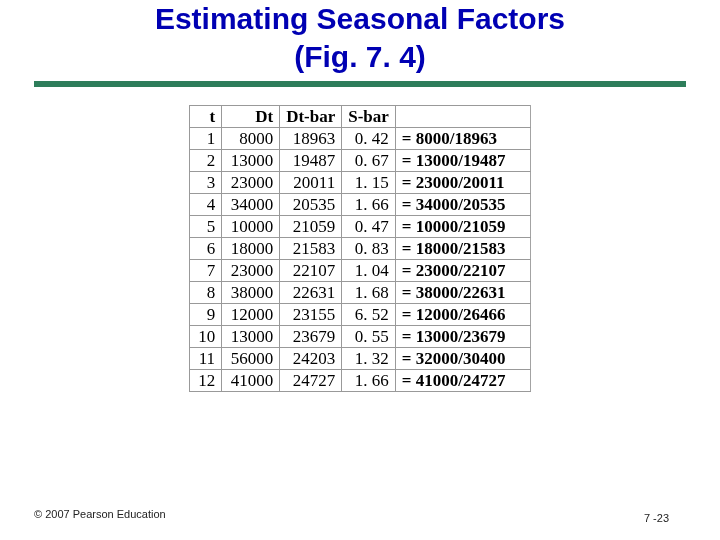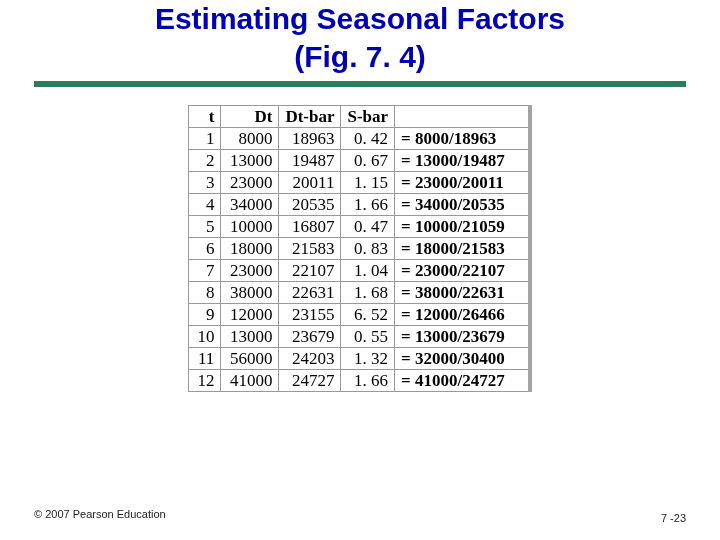--- a/index.html
+++ b/index.html
@@ -41,32 +41,32 @@
   th {
     font-weight: bold;
     text-align: center;
   }
   th.right, td.right { text-align: right; }
   td.left { text-align: left; }
   .col-t     { width: 32px; }
   .col-dt    { width: 58px; }
   .col-dtbar { width: 60px; }
   .col-sbar  { width: 48px; }
-  .col-eq    { width: 135px; border-right: 4px solid #a3a3a3; }
+  .col-eq    { width: 135px; border-right: 1px solid #a3a3a3; }
   .footer {
     position: absolute;
     bottom: 20px;
     left: 34px;
     font-size: 11px;
     color: #222;
   }
   .pager {
     position: absolute;
     bottom: 16px;
-    right: 34px;
+    right: 51px;
     font-size: 11px;
     color: #222;
   }
 </style>
 </head>
 <body>
 
 <div class="title">
   <span>Estimating Seasonal Factors</span><br>
   <span>(Fig. 7. 4)</span>
@@ -109,21 +109,21 @@
         <tr>
           <td class="right col-t">4</td>
           <td class="right col-dt">34000</td>
           <td class="right col-dtbar">20535</td>
           <td class="right col-sbar">1. 66</td>
           <td class="left  col-eq"><b>= 34000/20535</b></td>
         </tr>
         <tr>
           <td class="right col-t">5</td>
           <td class="right col-dt">10000</td>
-          <td class="right col-dtbar">16807</td>
+          <td class="right col-dtbar">21059</td>
           <td class="right col-sbar">0. 47</td>
           <td class="left  col-eq"><b>= 10000/21059</b></td>
         </tr>
         <tr>
           <td class="right col-t">6</td>
           <td class="right col-dt">18000</td>
           <td class="right col-dtbar">21583</td>
           <td class="right col-sbar">0. 83</td>
           <td class="left  col-eq"><b>= 18000/21583</b></td>
         </tr>

